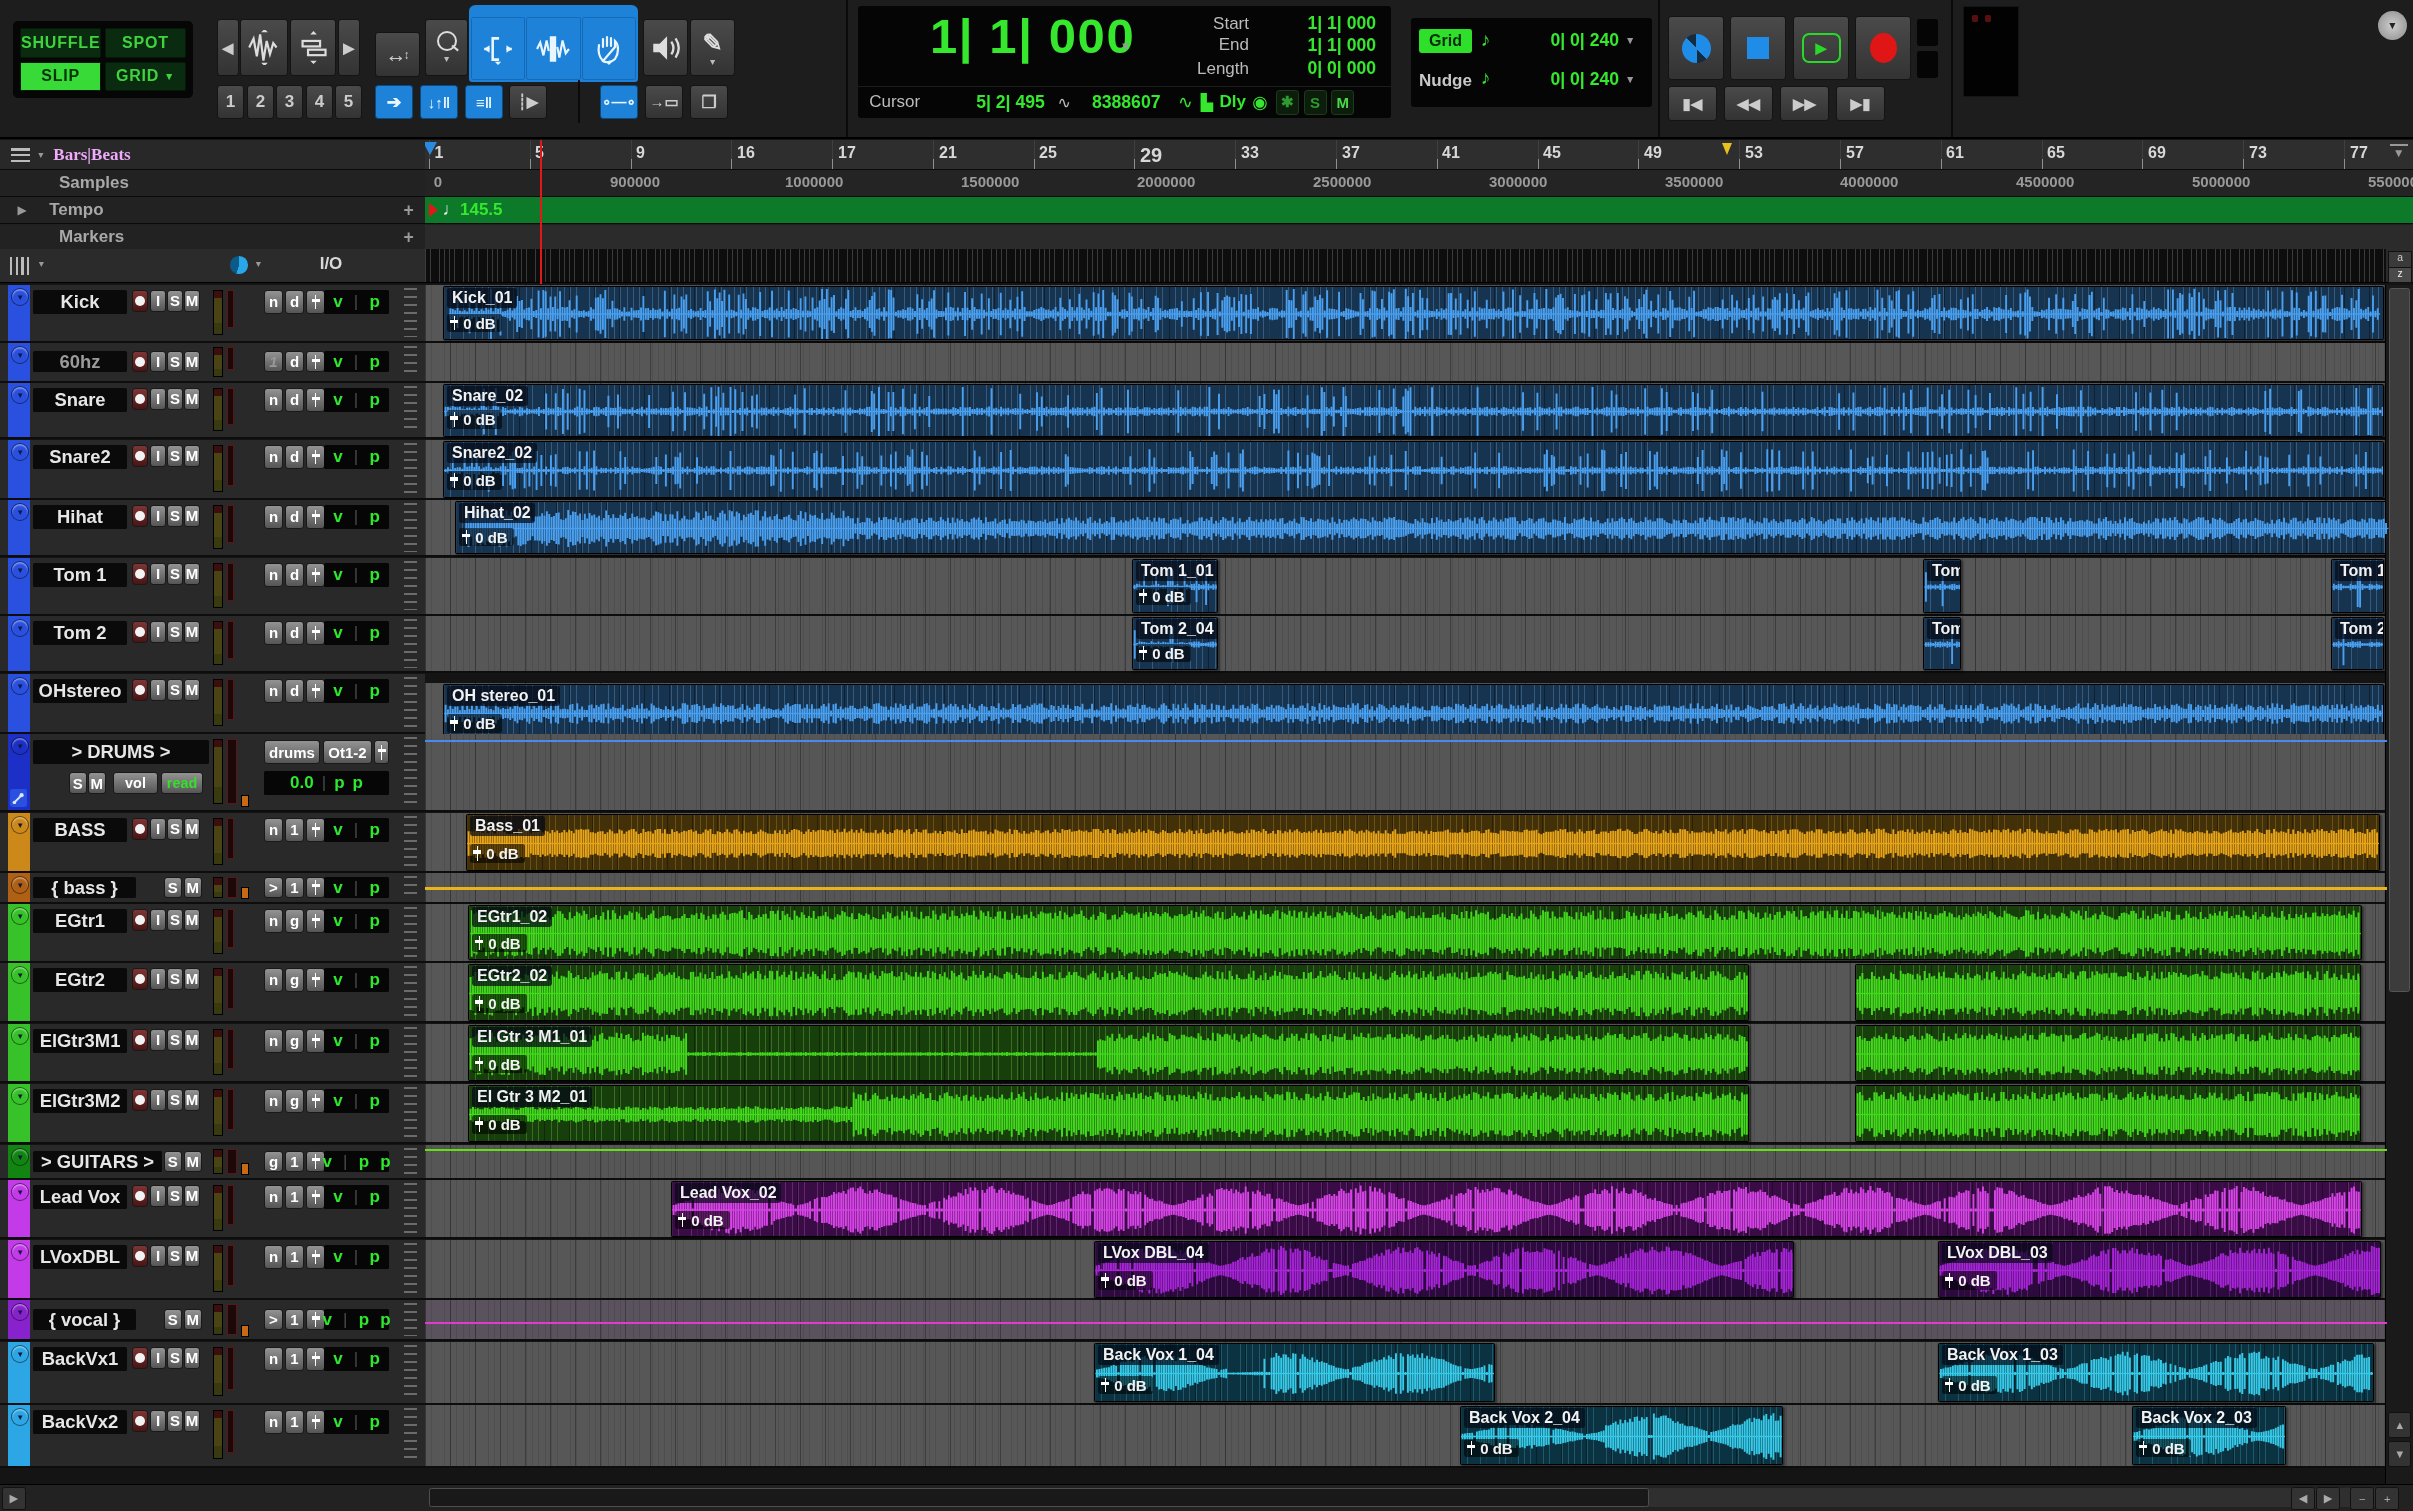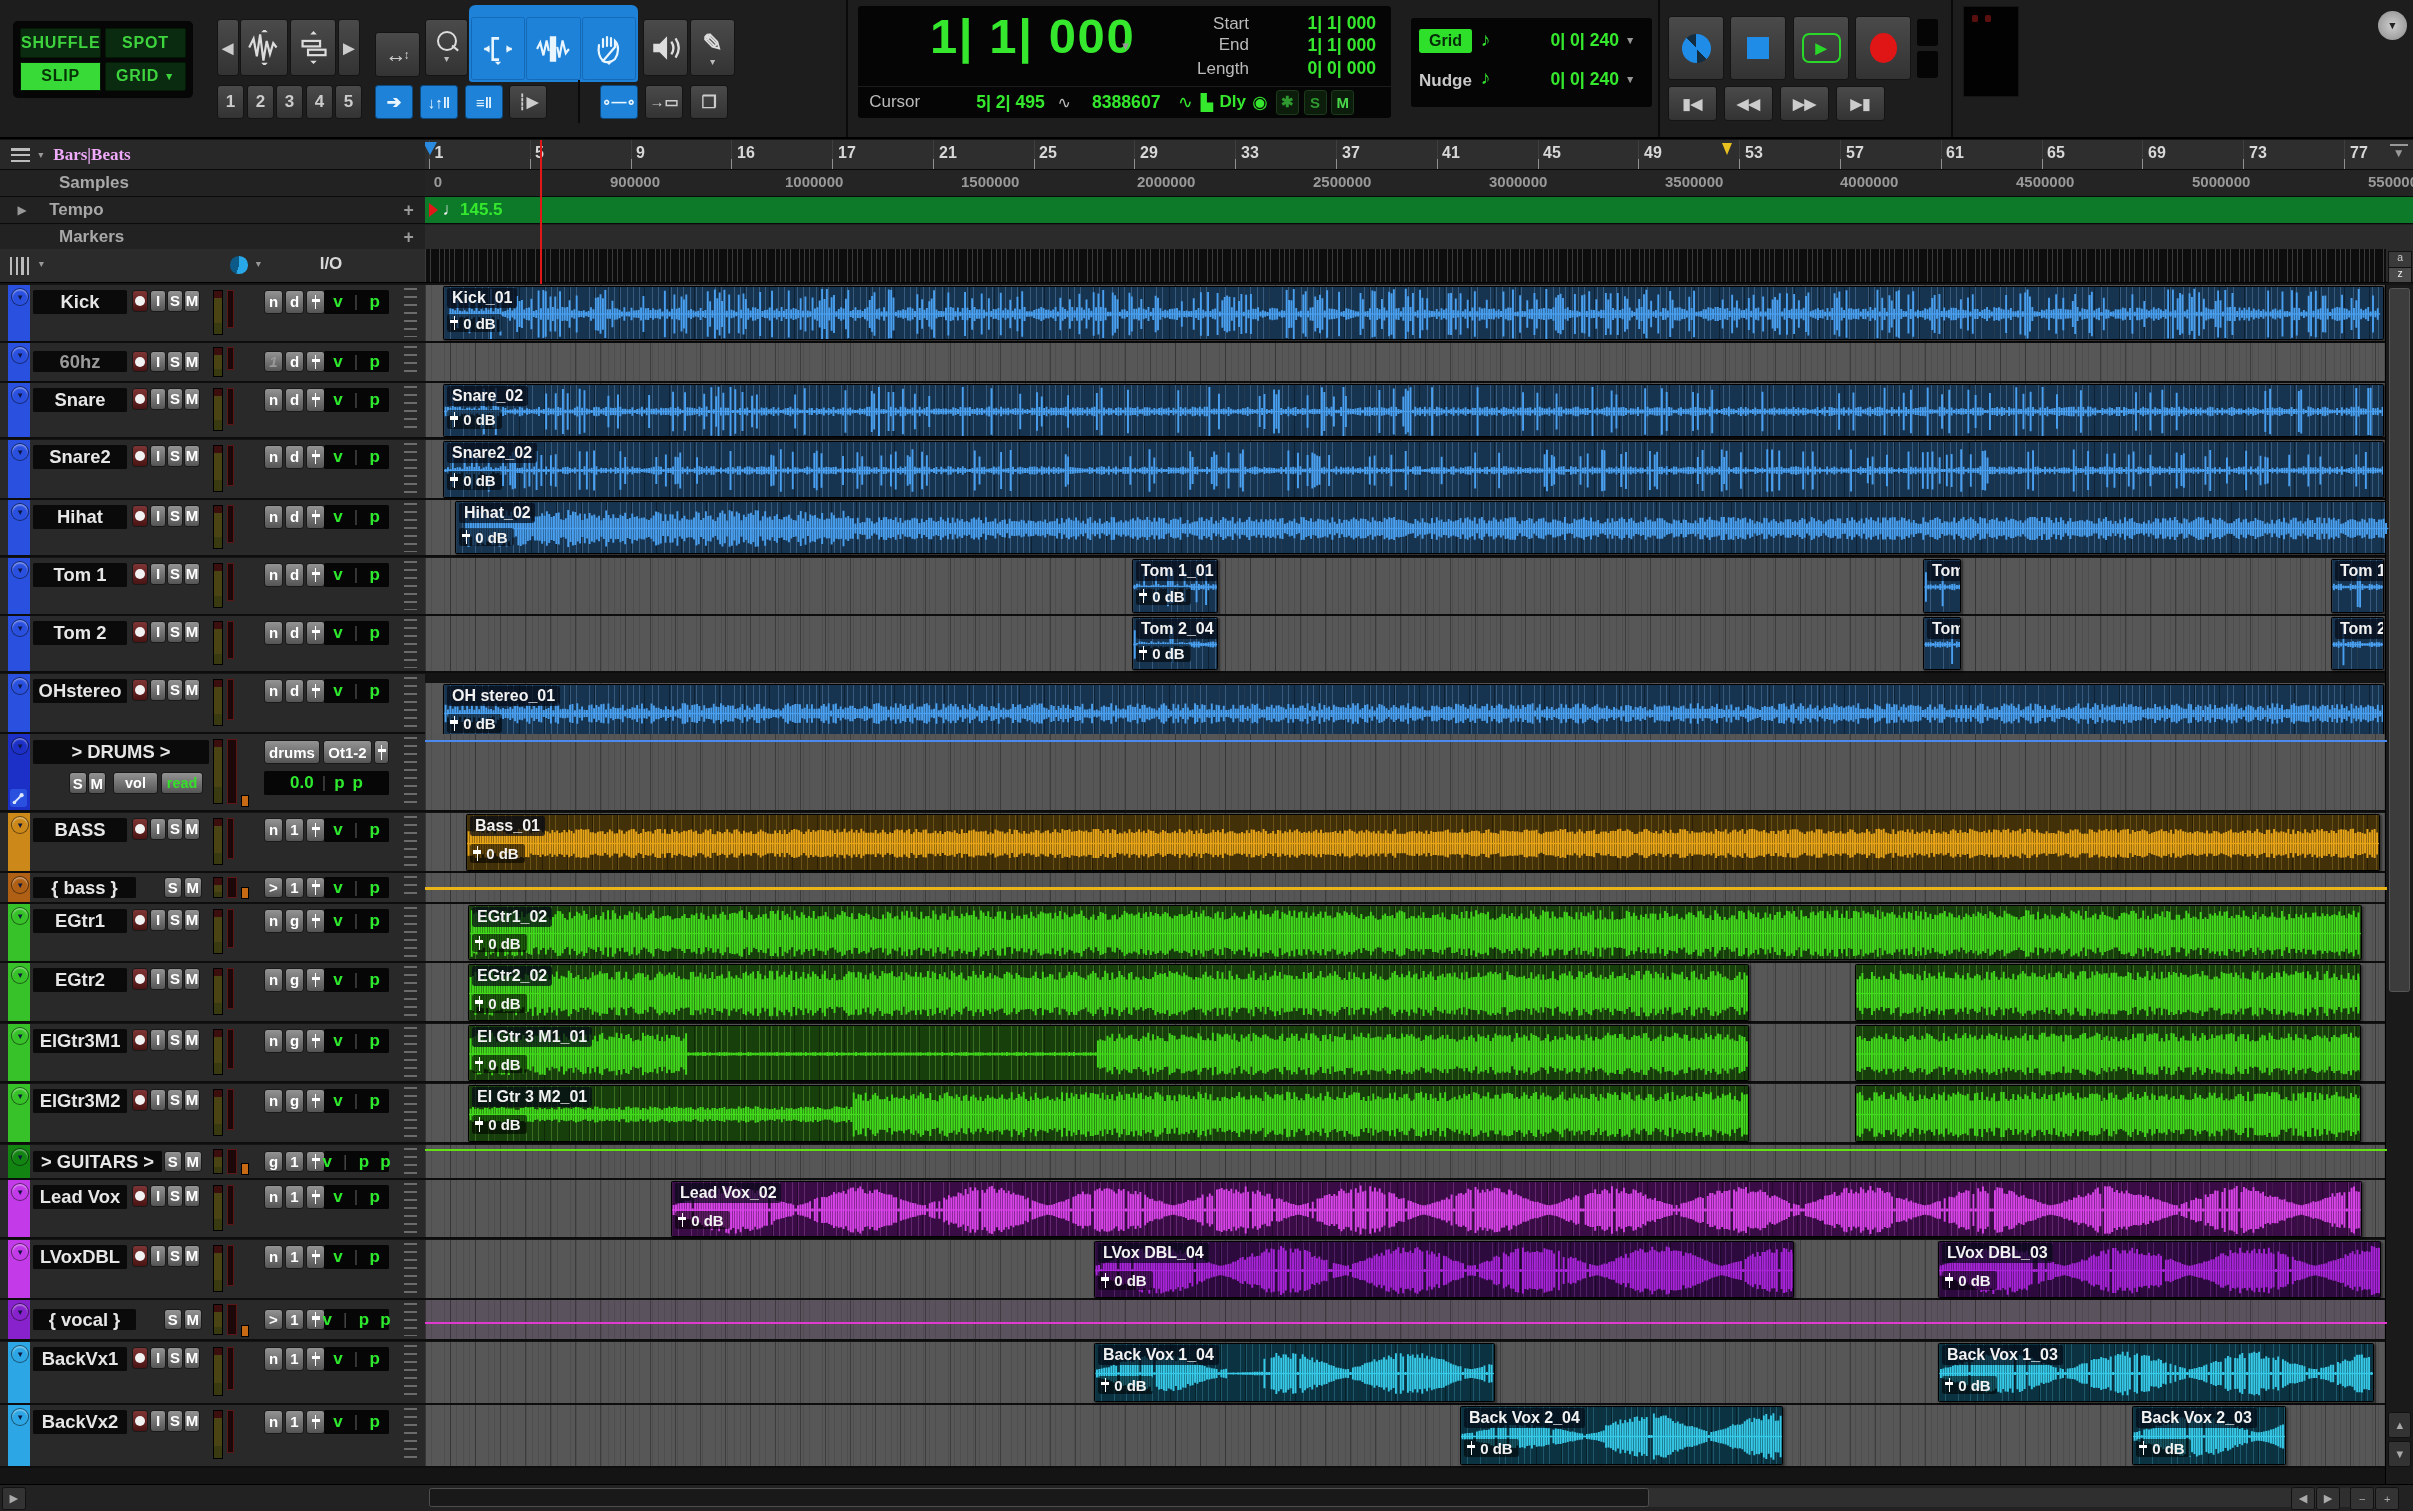--- a/index.html
+++ b/index.html
@@ -271,21 +271,21 @@
         <div style="position: absolute; left: 407px; bottom: 0px; width: 0.8px; height: 9.6px; background: rgb(144, 144, 144);"></div>
         <div style="position: absolute; left: 413px; top: 4px; color: rgb(216, 216, 216); font-weight: bold; font-size: 16px;">17</div>
         <div style="position: absolute; left: 508px; top: 0px; width: 0.8px; height: 30px; background: rgb(63, 63, 63);"></div>
         <div style="position: absolute; left: 508px; bottom: 0px; width: 0.8px; height: 9.6px; background: rgb(144, 144, 144);"></div>
         <div style="position: absolute; left: 514px; top: 4px; color: rgb(216, 216, 216); font-weight: bold; font-size: 16px;">21</div>
         <div style="position: absolute; left: 609px; top: 0px; width: 0.8px; height: 30px; background: rgb(63, 63, 63);"></div>
         <div style="position: absolute; left: 609px; bottom: 0px; width: 0.8px; height: 9.6px; background: rgb(144, 144, 144);"></div>
         <div style="position: absolute; left: 614px; top: 4px; color: rgb(216, 216, 216); font-weight: bold; font-size: 16px;">25</div>
         <div style="position: absolute; left: 709px; top: 0px; width: 0.8px; height: 30px; background: rgb(63, 63, 63);"></div>
         <div style="position: absolute; left: 709px; bottom: 0px; width: 0.8px; height: 9.6px; background: rgb(144, 144, 144);"></div>
-        <div style="position: absolute; left: 715px; top: 4px; color: rgb(216, 216, 216); font-weight: bold; font-size: 16px;">29</div>
+        <div style="position: absolute; left: 715px; top: 4px; color: rgb(216, 216, 216); font-weight: bold; font-size: 20px;">29</div>
         <div style="position: absolute; left: 810px; top: 0px; width: 0.8px; height: 30px; background: rgb(63, 63, 63);"></div>
         <div style="position: absolute; left: 810px; bottom: 0px; width: 0.8px; height: 9.6px; background: rgb(144, 144, 144);"></div>
         <div style="position: absolute; left: 816px; top: 4px; color: rgb(216, 216, 216); font-weight: bold; font-size: 16px;">33</div>
         <div style="position: absolute; left: 911px; top: 0px; width: 0.8px; height: 30px; background: rgb(63, 63, 63);"></div>
         <div style="position: absolute; left: 911px; bottom: 0px; width: 0.8px; height: 9.6px; background: rgb(144, 144, 144);"></div>
         <div style="position: absolute; left: 917px; top: 4px; color: rgb(216, 216, 216); font-weight: bold; font-size: 16px;">37</div>
         <div style="position: absolute; left: 1012px; top: 0px; width: 0.8px; height: 30px; background: rgb(63, 63, 63);"></div>
         <div style="position: absolute; left: 1012px; bottom: 0px; width: 0.8px; height: 9.6px; background: rgb(144, 144, 144);"></div>
         <div style="position: absolute; left: 1017px; top: 4px; color: rgb(216, 216, 216); font-weight: bold; font-size: 16px;">41</div>
         <div style="position: absolute; left: 1113px; top: 0px; width: 0.8px; height: 30px; background: rgb(63, 63, 63);"></div>

